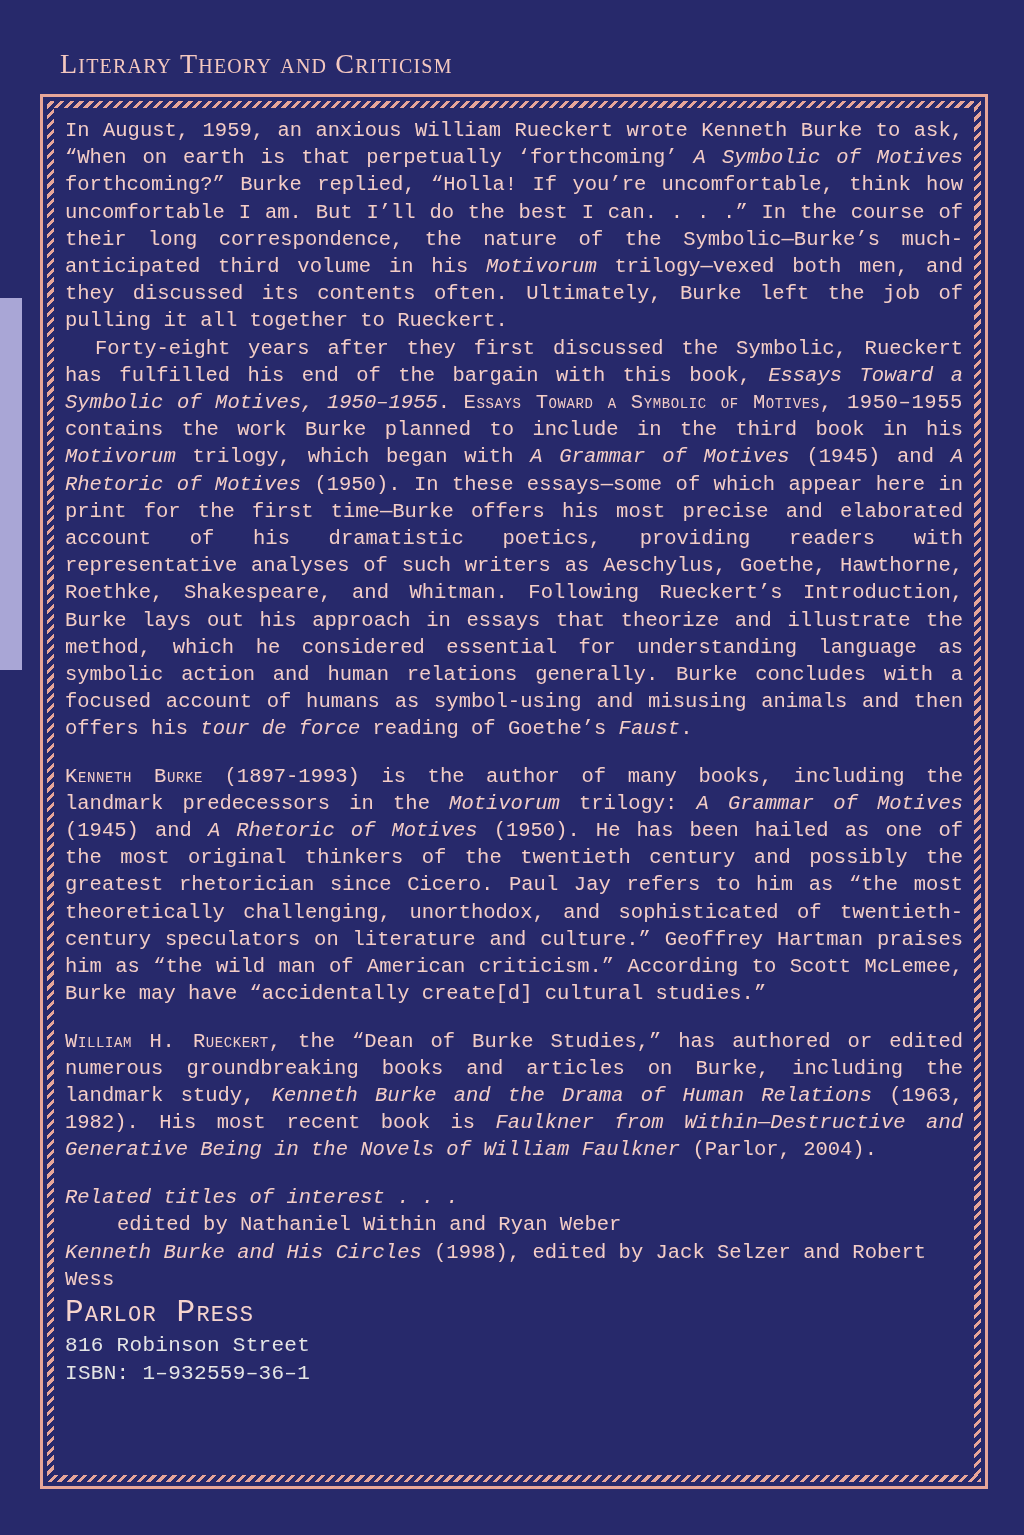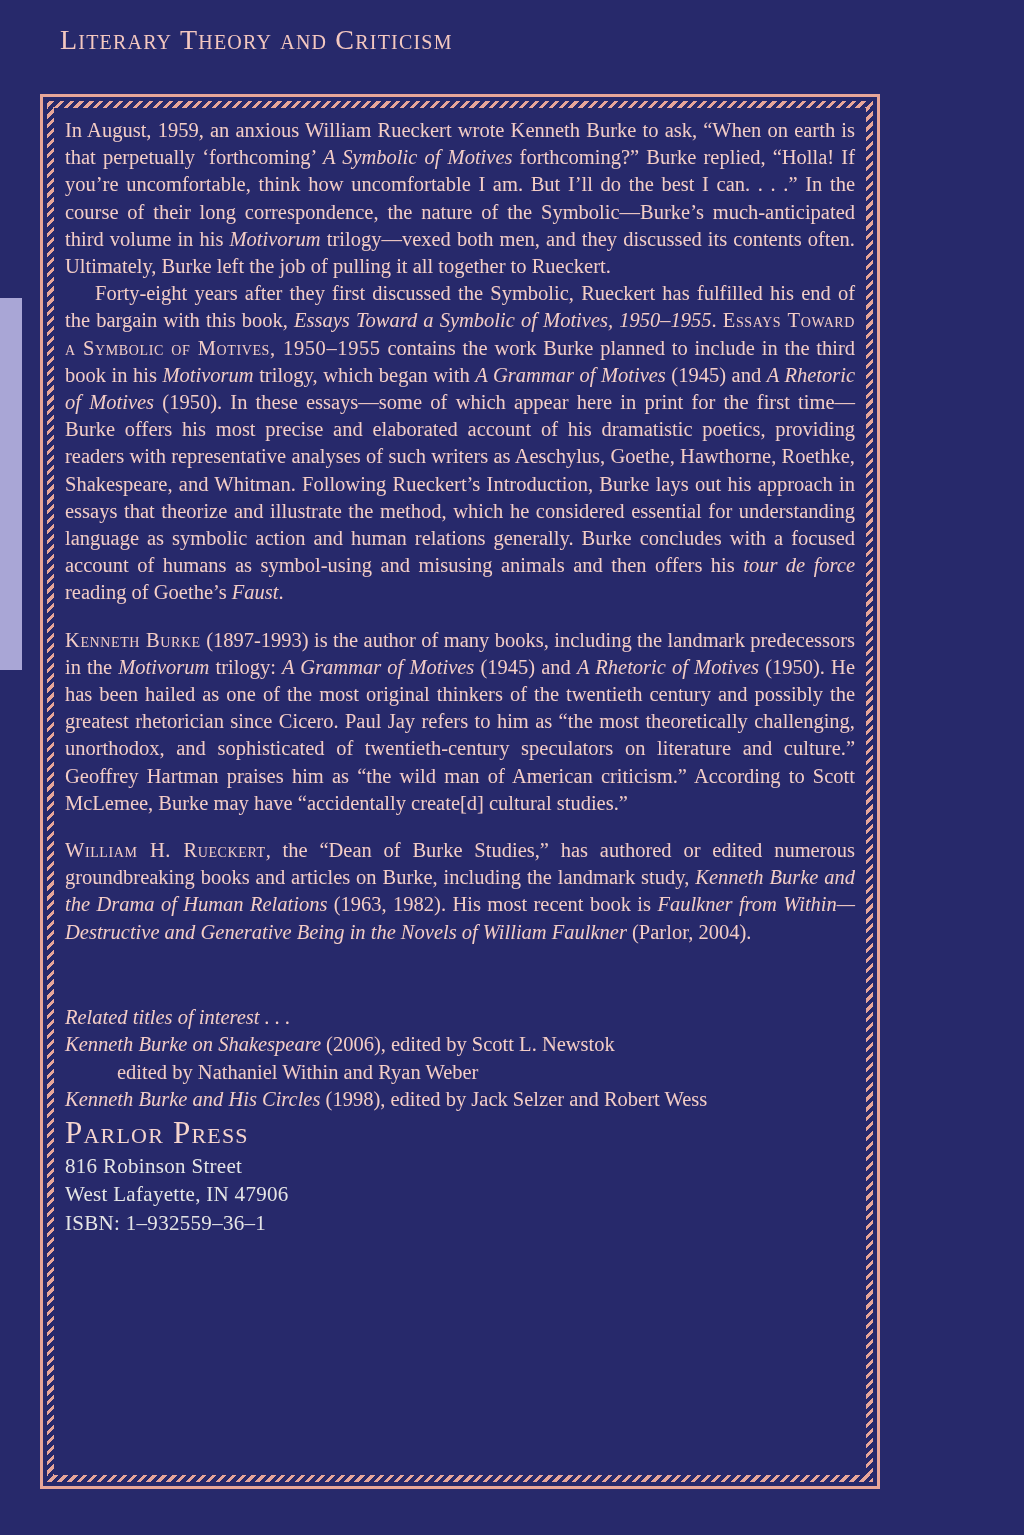--- a/index.html
+++ b/index.html
@@ -31,39 +31,40 @@
     top: 0;
     width: 1002px;
     height: 1535px;
     background: #27296b;
     z-index: 1;
   }
 
   .category {
     position: absolute;
     left: 60px;
-    top: 24px;
+    top: 48px;
     z-index: 5;
     color: #f4c8c0;
     font-size: 28px;
     letter-spacing: 1.2px;
     font-variant: small-caps;
     white-space: nowrap;
   }
 
   .frame {
     position: absolute;
     left: 40px;
     top: 94px;
-    width: 840px;
+    width: 948px;
     height: 1395px;
     border: 3px solid #e8a699;
     box-sizing: border-box;
     z-index: 5;
     padding: 0;
+    font-family: Liberation Mono, monospace;
   }
   .frame::before {
     content: "";
     position: absolute;
     left: 4px; top: 4px; right: 4px; bottom: 4px;
     border: 7px solid transparent;
     background:
       repeating-linear-gradient(135deg, #e8a699 0 3px, #27296b 3px 7px);
     -webkit-mask:
       linear-gradient(#000 0 0) content-box,
@@ -92,21 +93,20 @@
   .blk1 p { text-indent: 0; }
   .blk1 p.ind { text-indent: 30px; }
   .gap { height: 20px; }
   .sc { font-variant: small-caps; letter-spacing: 0.6px; }
   i { font-style: italic; }
 
   .related {
     font-size: 20.5px;
     line-height: 27.5px;
     color: #f4cdc6;
-    margin-top: 38px;
   }
   .related .line { text-align: left; }
   .related .indent2 { padding-left: 52px; }
 
   .pubblock {
   }
   .press-name {
     font-size: 31px;
     letter-spacing: 1.2px;
     font-variant: small-caps;
@@ -142,26 +142,24 @@
     <p><span class="sc">Kenneth Burke</span><span> (1897-1993) is the author of many books, including the landmark predecessors in the </span><i>Motivorum</i><span> trilogy: </span><i>A Grammar of Motives</i><span> (1945) and </span><i>A Rhetoric of Motives</i><span> (1950). He has been hailed as one of the most original thinkers of the twentieth century and possibly the greatest rhetorician since Cicero. Paul Jay refers to him as “the most theoretically challenging, unorthodox, and sophisticated of twentieth-century speculators on literature and culture.” Geoffrey Hartman praises him as “the wild man of American criticism.” According to Scott McLemee, Burke may have “accidentally create[d] cultural studies.”</span></p>
 
     <div class="gap"></div>
 
     <p><span class="sc">William H. Rueckert</span><span>, the “Dean of Burke Studies,” has authored or edited numerous groundbreaking books and articles on Burke, including the landmark study, </span><i>Kenneth Burke and the Drama of Human Relations</i><span> (1963, 1982). His most recent book is </span><i>Faulkner from Within—Destructive and Generative Being in the Novels of William Faulkner</i><span> (Parlor, 2004).</span></p>
 
     <div class="gap"></div>
 
     <div class="related">
       <div class="line"><i>Related titles of interest . . .</i></div>
-      <div class="line"><i>Kenneth Burke on Shakespeare</i><span> (2006), edited by Scott L. Newstok</span></div>
       <div class="line indent2">edited by Nathaniel Within and Ryan Weber</div>
       <div class="line"><i>Kenneth Burke and His Circles</i><span> (1998), edited by Jack Selzer and Robert Wess</span></div>
     </div>
 
     <div class="pubblock">
       <div class="press-name">Parlor Press</div>
       <div class="addr">816 Robinson Street</div>
-      <div class="addr">West Lafayette, IN 47906</div>
       <div class="addr">ISBN: 1–932559–36–1</div>
     </div>
 
   </div>
 </div>
 
 </body></html>

